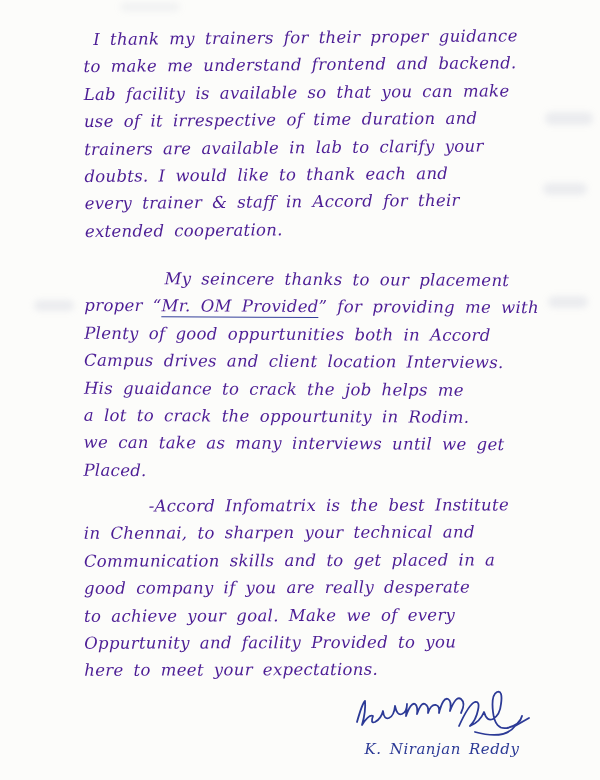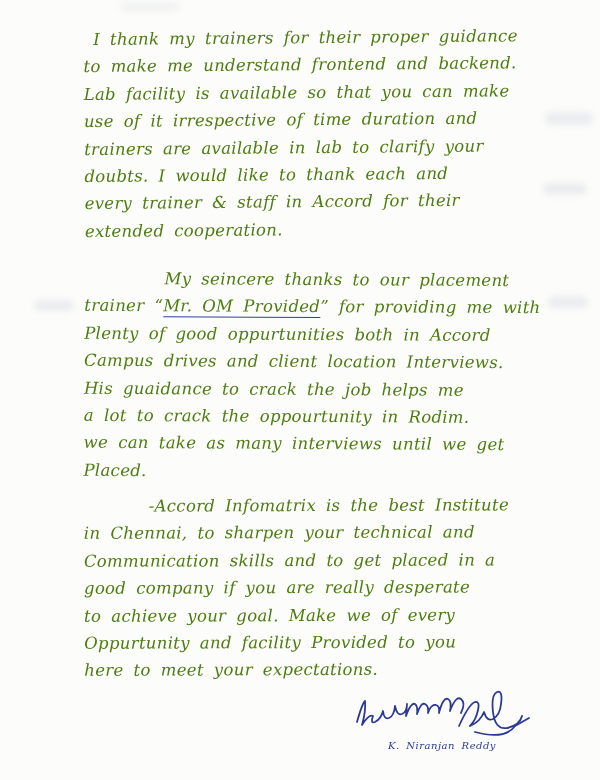--- a/index.html
+++ b/index.html
@@ -11,21 +11,21 @@
   }
   .paper {
     position: relative;
     width: 600px; height: 780px;
     background: #fcfcfa;
     overflow: hidden;
   }
   .content {
     position: absolute;
     left: 84px; top: 24px; right: 50px;
-    color: #4d7c0f;
+    color: #4c1d95;
     font-style: italic;
   }
   .para { margin: 0; }
   .para-1 { transform: rotate(-0.5deg); }
   .para-2 { margin-top: 23px; transform: rotate(0.3deg); }
   .para-3 { margin-top: 6px; transform: rotate(-0.2deg); }
   .line {
     font-size: 16.5px;
     line-height: 27.4px;
     letter-spacing: 0.3px;
@@ -42,21 +42,21 @@
   .sig-block {
     position: absolute;
     right: 58px; top: 686px;
     width: 200px;
     text-align: center;
     color: #2c3a96;
   }
   .sig-scribble { display: block; margin: 0 auto; }
   .sig-name {
     font-style: italic;
-    font-size: 10px;
+    font-size: 15px;
     letter-spacing: 0.5px;
     word-spacing: 3px;
     margin-top: 2px;
     white-space: nowrap;
   }
   .smudge {
     position: absolute;
     background: rgba(150, 158, 185, 0.16);
     border-radius: 6px;
     filter: blur(3px);
@@ -86,21 +86,21 @@
       <div class="line">Lab facility is available so that you can make</div>
       <div class="line">use of it irrespective of time duration and</div>
       <div class="line">trainers are available in lab to clarify your</div>
       <div class="line">doubts. I would like to thank each and</div>
       <div class="line">every trainer &amp; staff in Accord for their</div>
       <div class="line">extended cooperation.</div>
     </div>
 
     <div class="para para-2">
       <div class="line indent-big">My seincere thanks to our placement</div>
-      <div class="line"><span>trainer “</span><span class="uline">Mr. OM Provided</span><span>” for providing me with</span></div>
+      <div class="line"><span>proper “</span><span class="uline">Mr. OM Provided</span><span>” for providing me with</span></div>
       <div class="line">Plenty of good oppurtunities both in Accord</div>
       <div class="line">Campus drives and client location Interviews.</div>
       <div class="line">His guaidance to crack the job helps me</div>
       <div class="line">a lot to crack the oppourtunity in Rodim.</div>
       <div class="line">we can take as many interviews until we get</div>
       <div class="line">Placed.</div>
     </div>
 
     <div class="para para-3">
       <div class="line indent-mid">-Accord Infomatrix is the best Institute</div>

